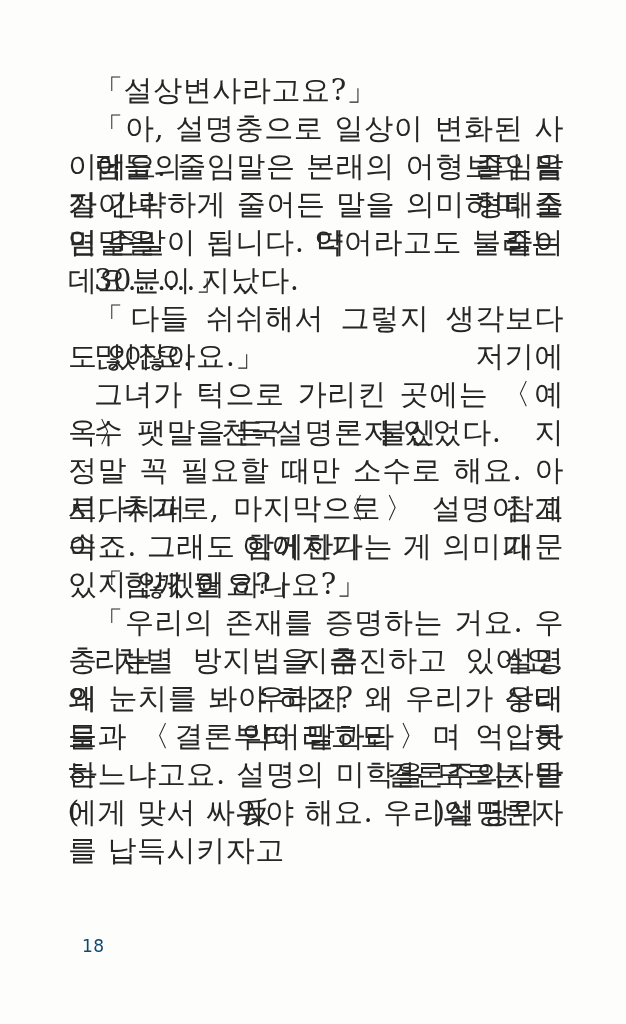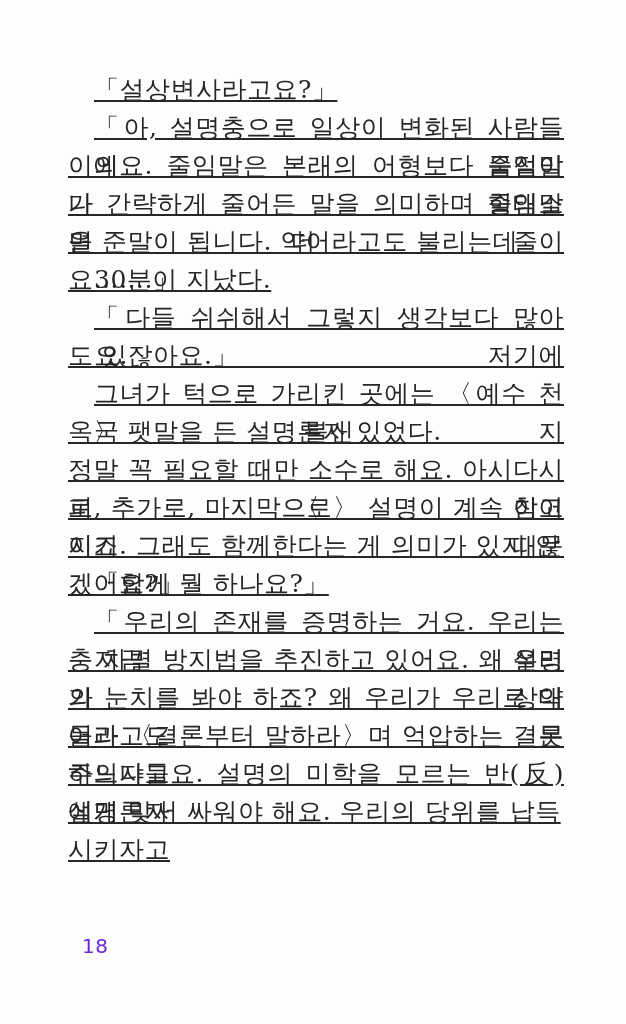--- a/index.html
+++ b/index.html
@@ -20,46 +20,45 @@
     overflow: hidden;
   }
   .text-block {
     position: absolute;
     left: 68px;
     top: 71px;
     width: 496px;
     color: #262626;
   }
   .line {
-    font-size: 25px;
+    font-size: 29px;
     line-height: 38px;
     height: 38px;
     letter-spacing: 0.02em;
     text-align: justify;
     text-align-last: justify;
     overflow: visible;
     white-space: normal;
-    text-decoration: underline;
   }
   .line.end {
     text-align: left;
     text-align-last: left;
   }
   .line.indent {
     padding-left: 26px;
   }
   .page-num {
     position: absolute;
     left: 82px;
     top: 936px;
     font-family: "DejaVu Sans", "Liberation Sans", sans-serif;
-    font-size: 20px;
+    font-size: 17px;
     line-height: 20px;
     letter-spacing: 0.5px;
-    color: #6d28d9;
+    color: #0c4a6e;
   }
 </style>
 </head>
 <body>
 
 <div class="page">
   <div class="text-block">
     <div class="line indent end">「설상변사라고요?」</div>
     <div class="line indent">「아, 설명충으로 일상이 변화된 사람들의 줄임말</div>
     <div class="line">이에요. 줄임말은 본래의 어형보다 음절이나 형태소</div>

